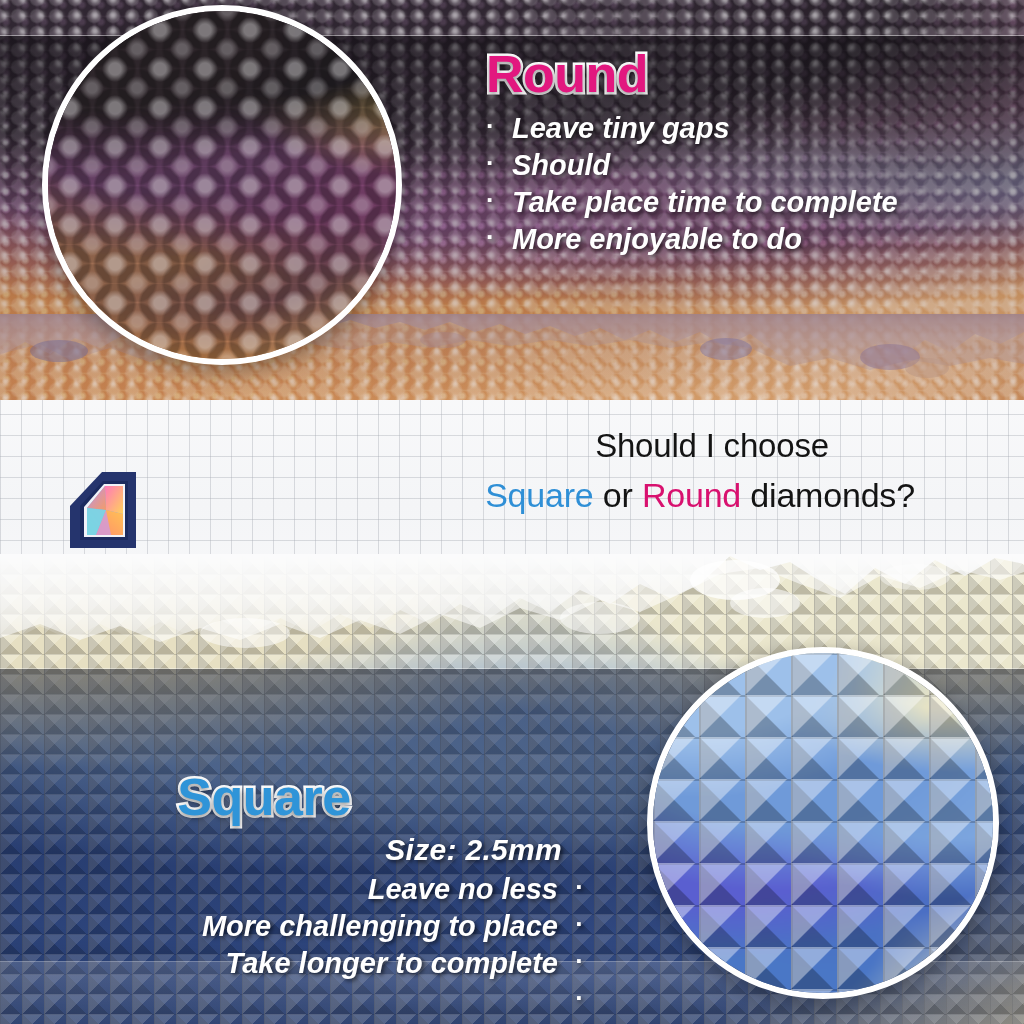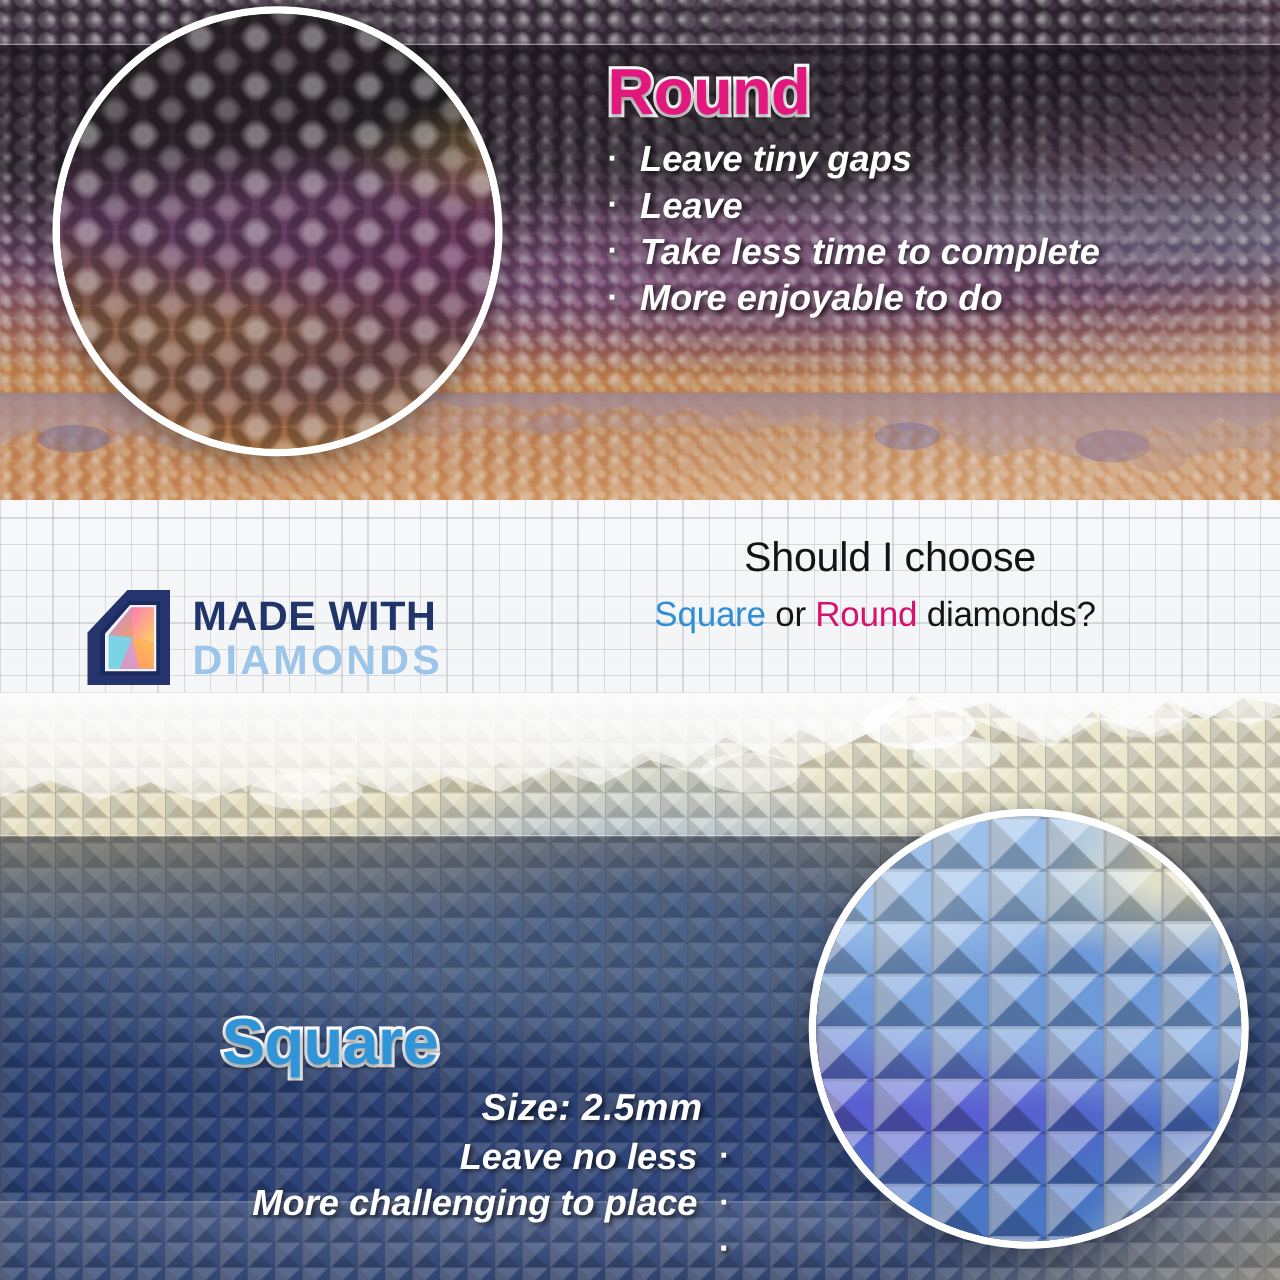--- a/index.html
+++ b/index.html
@@ -257,21 +257,21 @@
     font-size:33px;font-weight:bold;color:#22356b;letter-spacing:.5px;
     font-family:"Liberation Sans", sans-serif;
   }
   .logo-l2{
     font-size:33px;font-weight:bold;color:#9dc5ea;letter-spacing:2.6px;
     margin-top:2px;font-family:"Liberation Sans", sans-serif;
   }
 
   .question{position:absolute;left:420px;top:95px;width:560px;text-align:center;}
   .q-line1{font-size:33px;color:#141414;line-height:1.25;letter-spacing:-.2px;margin-left:24px;}
-  .q-line2{font-size:28px;color:#141414;line-height:1.25;margin-top:8px;letter-spacing:-.2px;}
+  .q-line2{font-size:34px;color:#141414;line-height:1.25;margin-top:8px;letter-spacing:-.2px;}
   .q-square{color:#2f8fd6;}
   .q-round{color:#d8116f;}
 </style>
 </head>
 <body>
 
 <div id="infographic">
 
   <div class="grid-band"></div>
 
@@ -312,22 +312,22 @@
     <div class="inset inset-round">
       <div class="zoom"></div>
       <div class="drills"></div>
       <div class="drills2"></div>
     </div>
 
     <div class="round-text">
       <div class="title-round">Round</div>
       <ul class="round-list">
         <li><span class="bullet">·</span><span>Leave tiny gaps</span></li>
-        <li><span class="bullet">·</span><span>Leave</span></li>
-        <li><span class="bullet">·</span><span>Take less time to complete</span></li>
+        <li><span class="bullet">·</span><span>Should</span></li>
+        <li><span class="bullet">·</span><span>Take place time to complete</span></li>
         <li><span class="bullet">·</span><span>More enjoyable to do</span></li>
       </ul>
     </div>
   </div>
 
   <div class="square-sec">
     <div class="square-photo"></div>
     <div class="square-grid"></div>
 
     <div class="tear-bottom">
@@ -365,21 +365,21 @@
       <div class="zoom"></div>
       <div class="drills"></div>
     </div>
 
     <div class="square-text">
       <div class="title-square">Square</div>
       <div class="square-size">Size:  2.5mm</div>
       <ul class="square-list">
         <li><span>Leave no less</span><span class="bullet">·</span></li>
         <li><span>More challenging to place</span><span class="bullet">·</span></li>
-        <li><span class="bullet">·</span></li>
+        <li><span>Take longer to complete</span><span class="bullet">·</span></li>
         <li><span class="bullet">·</span></li>
       </ul>
     </div>
   </div>
 
   <div class="mid">
 
     <div class="logo">
       <span class="logo-mark">
         <svg viewBox="0 0 74 80" width="74" height="80" aria-hidden="true">
@@ -405,24 +405,20 @@
           <path d="M37,11 L62,11 L62,70 L14,70 L14,36 Z" fill="#1b2a5e"></path>
           <path d="M38,14 L59,14 L59,67 L18,67 L18,37 Z" fill="#f0f2f8"></path>
           <path d="M39,16 L57,16 L57,65 L21,65 L21,38 Z" fill="url(#gB)"></path>
           <path d="M39,16 L57,16 L57,44 L40,40 Z" fill="url(#gA)"></path>
           <path d="M57,44 L57,65 L30,65 L40,40 Z" fill="url(#gD)"></path>
           <path d="M21,38 L39,16 L40,40 Z" fill="url(#gC)" opacity=".9"></path>
           <path d="M21,38 L40,40 L30,65 L21,65 Z" fill="#7fd6e3" opacity=".85"></path>
           <path d="M30,65 L40,40 L45,65 Z" fill="#cf9ae0" opacity=".8"></path>
         </svg>
       </span>
-      <span class="logo-words">
-        <div class="logo-l1">MADE WITH</div>
-        <div class="logo-l2">DIAMONDS</div>
-      </span>
     </div>
 
     <div class="question">
       <div class="q-line1">Should I choose</div>
       <div class="q-line2"><span class="q-square">Square</span><span> or </span><span class="q-round">Round</span><span> diamonds?</span></div>
     </div>
 
   </div>
 
 </div>

